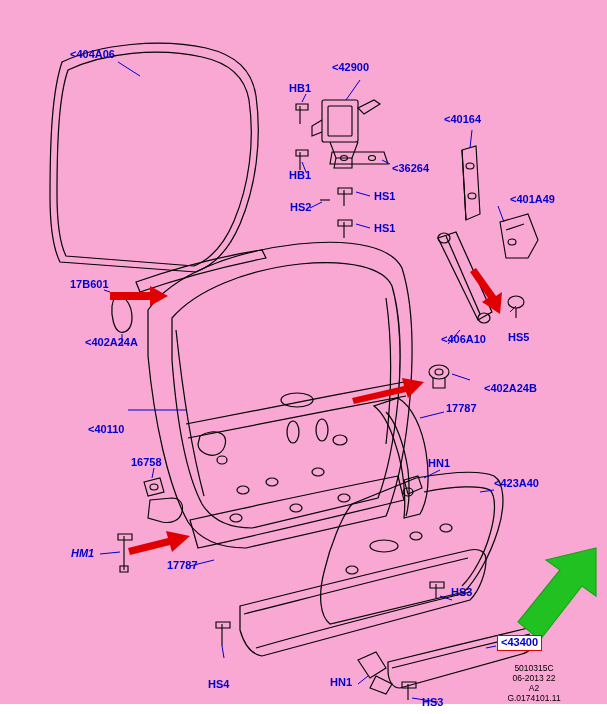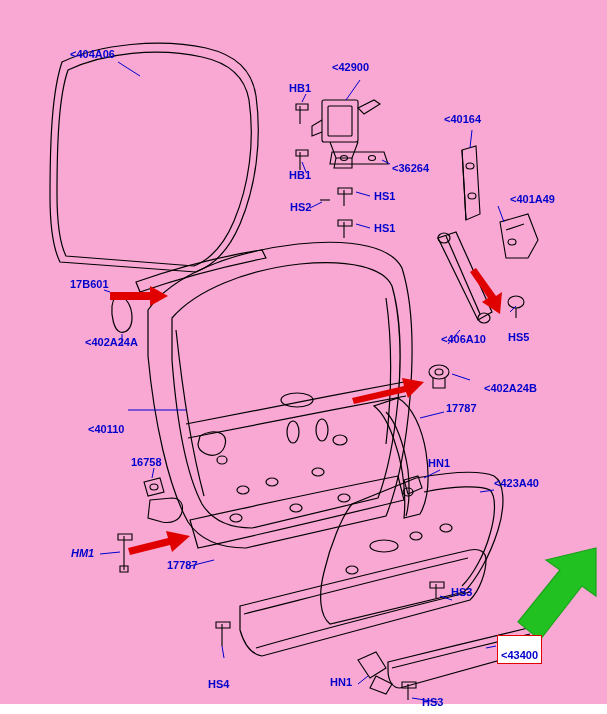--- a/index.html
+++ b/index.html
@@ -30,21 +30,21 @@
     position: absolute;
     font-family: "Liberation Sans", sans-serif;
     font-size: 11px;
     font-weight: bold;
     color: #0000cc;
     white-space: nowrap;
     line-height: 12px;
   }
   .label.boxed {
     border: 1.5px solid #e00000;
-    padding: 13px 3px 2px 3px;
+    padding: 0 3px 2px 3px;
     background: #ffffff;
   }
   .footer {
     position: absolute;
     font-family: "Liberation Sans", sans-serif;
     font-size: 8.5px;
     color: #000000;
     white-space: nowrap;
     line-height: 10px;
     text-align: center;
@@ -282,14 +282,20 @@
   <div class="label" style="left:428px; top:457px;">HN1</div>
   <div class="label" style="left:494px; top:477px;">&lt;423A40</div>
   <div class="label" style="left:71px; top:547px;font-style:italic;">HM1</div>
   <div class="label" style="left:167px; top:559px;">17787</div>
   <div class="label" style="left:451px; top:586px;">HS3</div>
   <div class="label boxed" style="left:497px; top:635px;">&lt;43400</div>
   <div class="label" style="left:208px; top:654px;margin-top:24px;">HS4</div>
   <div class="label" style="left:330px; top:676px;">HN1</div>
   <div class="label" style="left:422px; top:696px;">HS3</div>
 
+  <div class="footer" style="left:486px; top:663px; width:96px;">
+    <div>5010315C</div>
+    <div>06-2013 22</div>
+    <div>A2</div>
+    <div>G.0174101.11</div>
+  </div>
 
 </div>
 
 </body></html>

